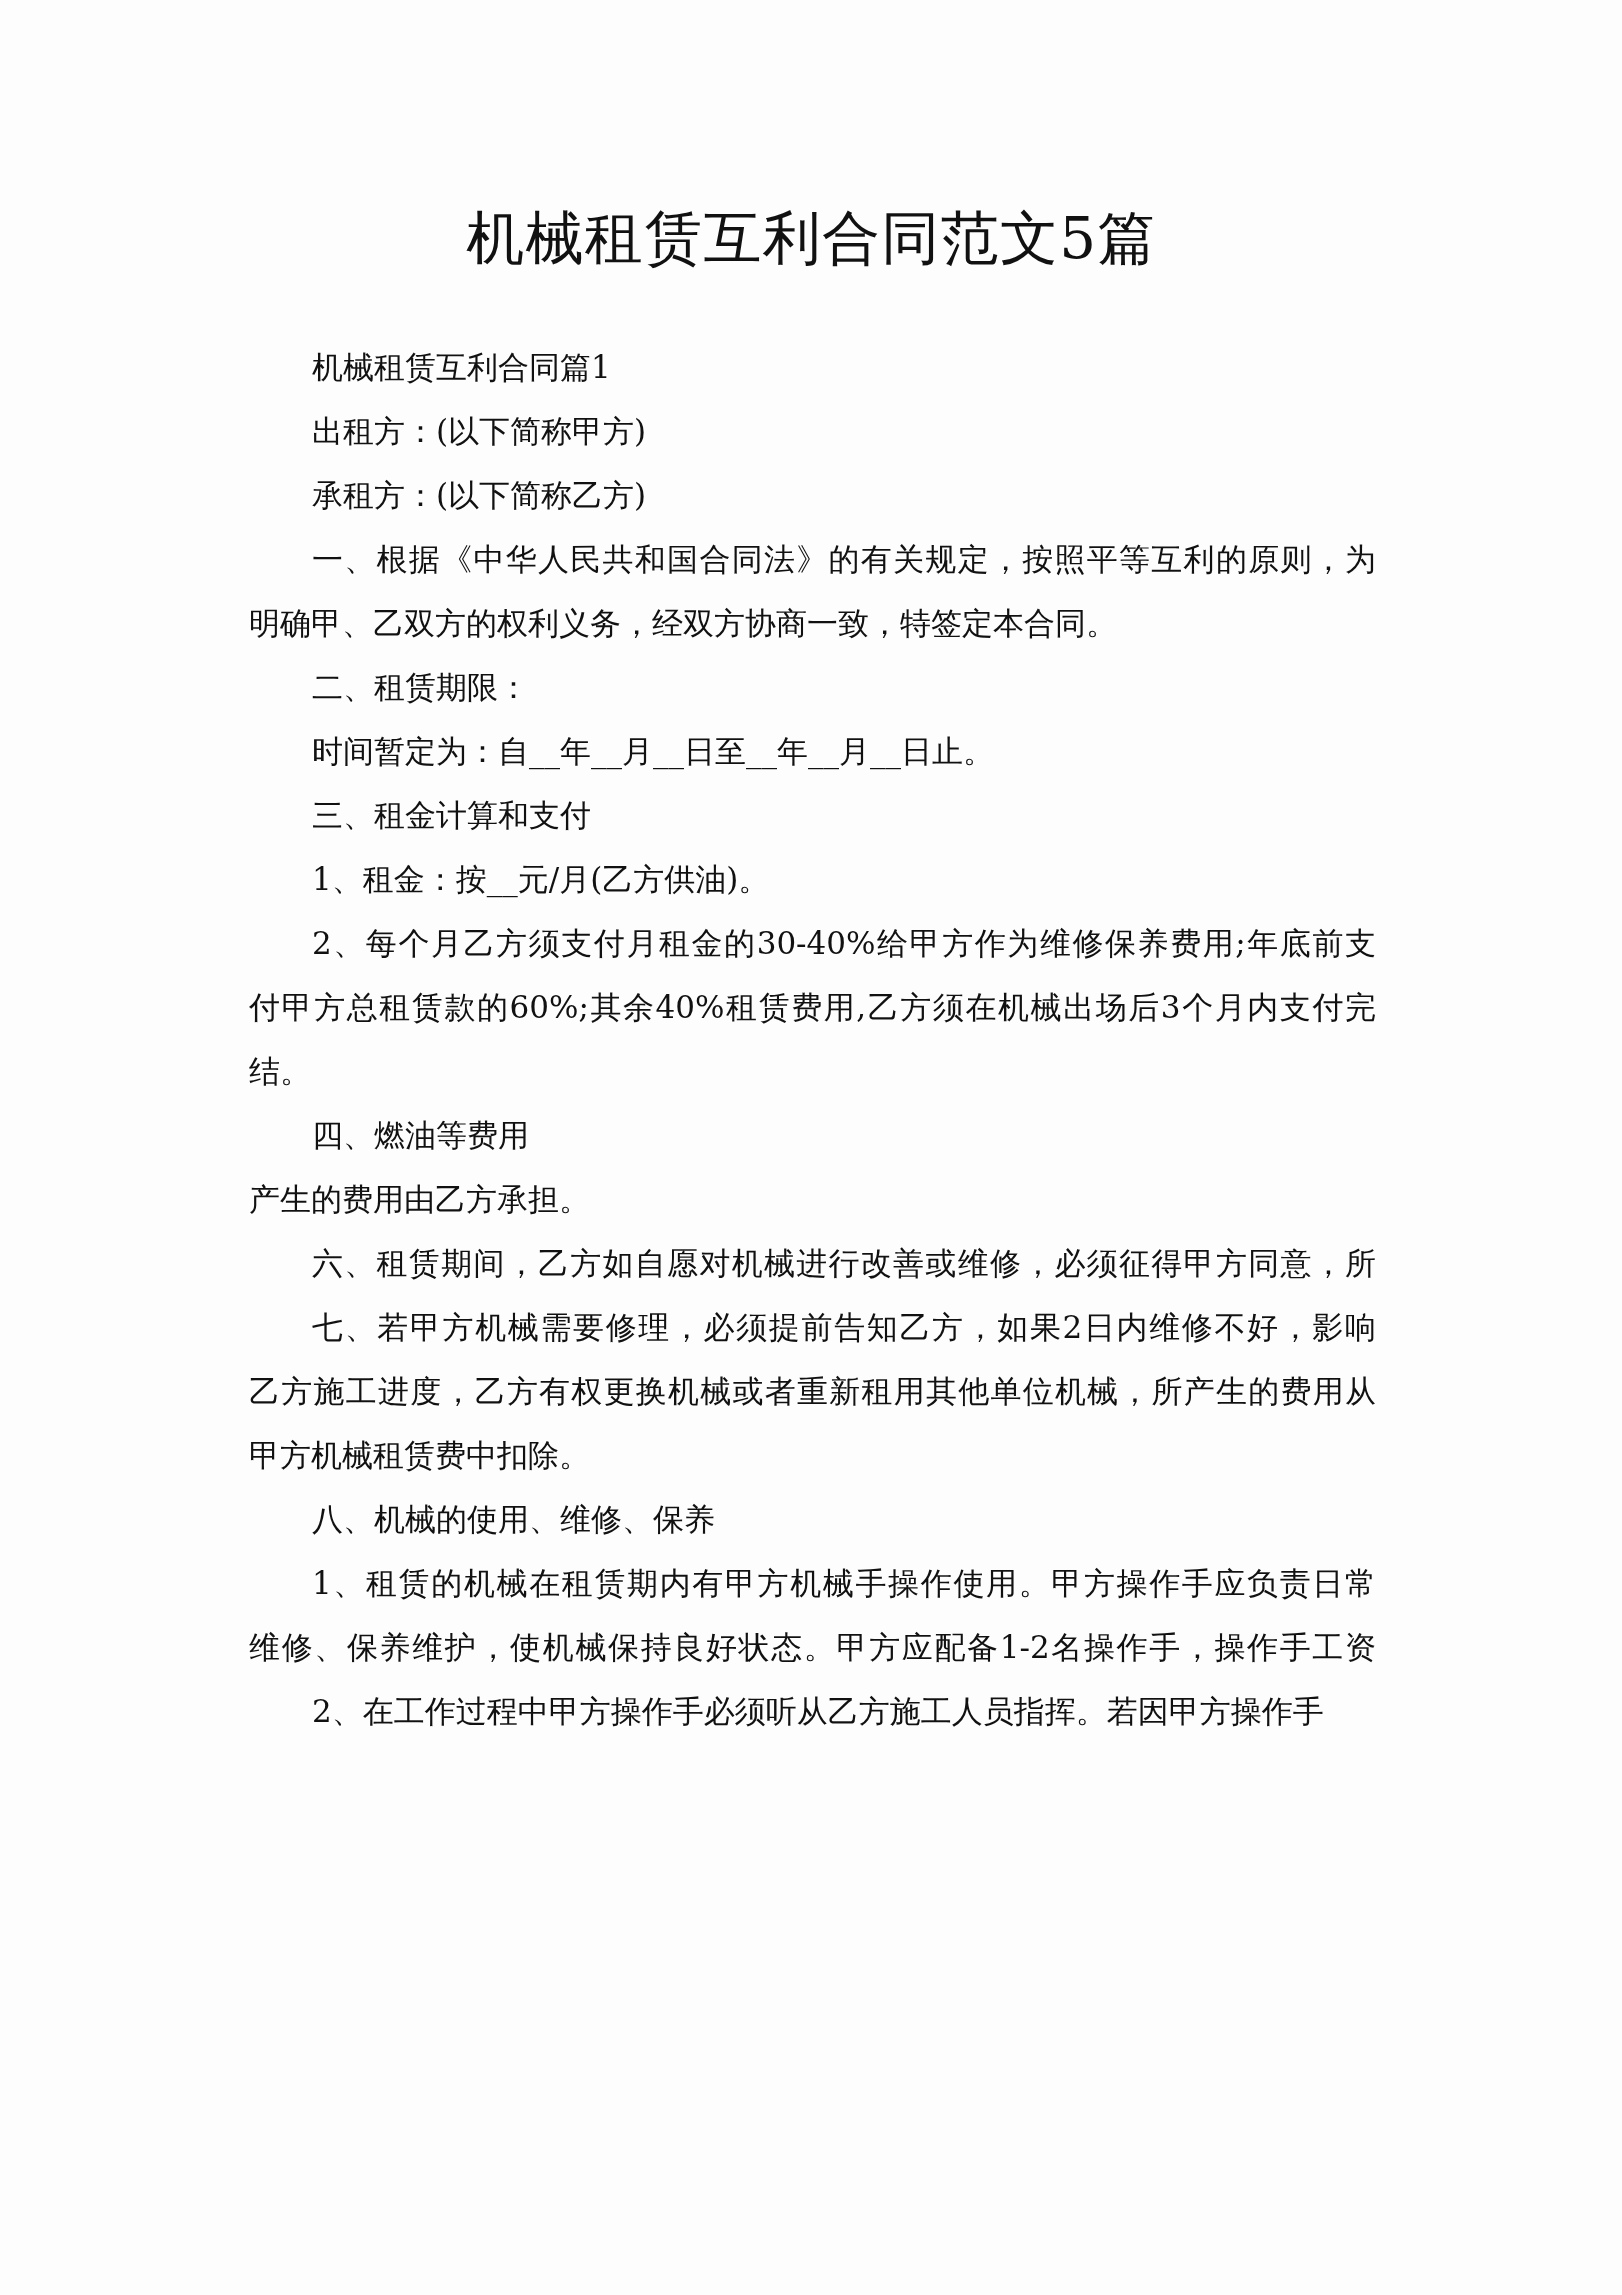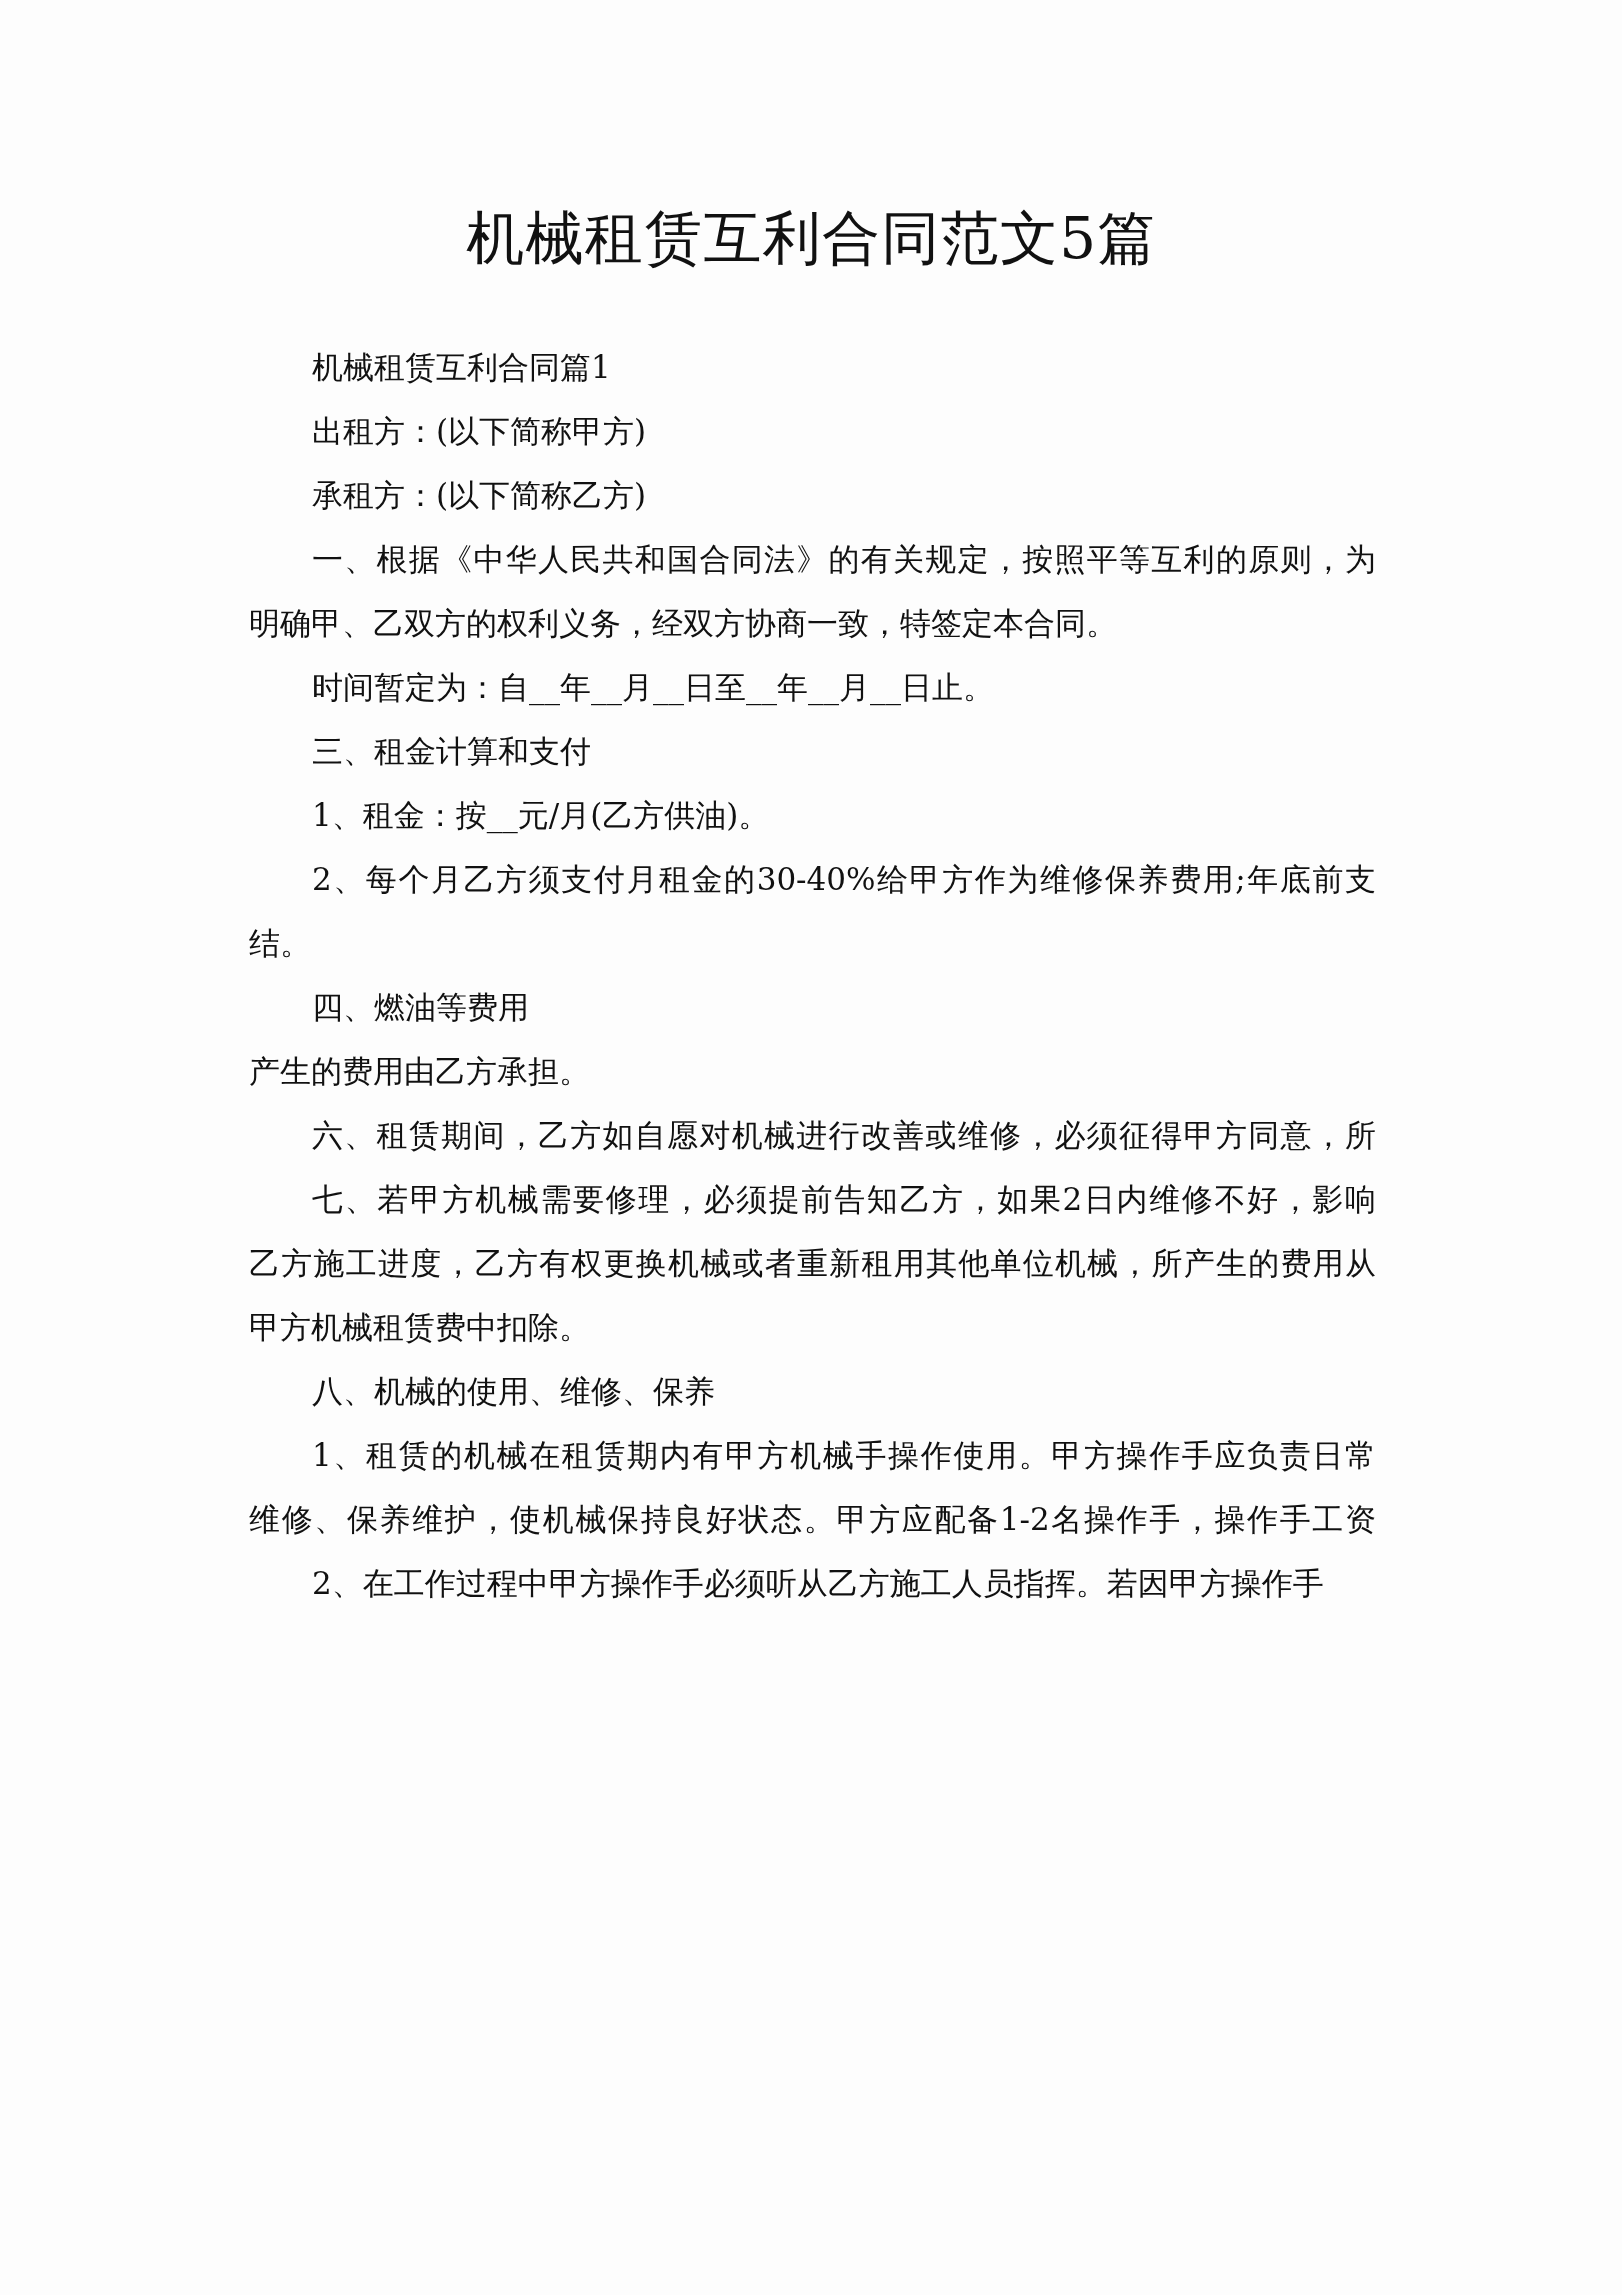--- a/index.html
+++ b/index.html
@@ -39,30 +39,34 @@
       <span class="line indent">出租方：(以下简称甲方)</span>
     </div>
     <div>
       <span class="line indent">承租方：(以下简称乙方)</span>
     </div>
     <div>
       <span class="line indent full">一、根据《中华人民共和国合同法》的有关规定，按照平等互利的原则，为</span>
       <span class="line">明确甲、乙双方的权利义务，经双方协商一致，特签定本合同。</span>
     </div>
     <div>
+      <span class="line indent">二、租赁期限：</span>
+    </div>
+    <div>
       <span class="line indent">时间暂定为：自__年__月__日至__年__月__日止。</span>
     </div>
     <div>
       <span class="line indent">三、租金计算和支付</span>
     </div>
     <div>
       <span class="line indent">1、租金：按__元/月(乙方供油)。</span>
     </div>
     <div>
       <span class="line indent full">2、每个月乙方须支付月租金的30-40%给甲方作为维修保养费用;年底前支</span>
+      <span class="line full">付甲方总租赁款的60%;其余40%租赁费用,乙方须在机械出场后3个月内支付完</span>
       <span class="line">结。</span>
     </div>
     <div>
       <span class="line indent">四、燃油等费用</span>
     </div>
     <div>
       <span class="line">产生的费用由乙方承担。</span>
       <span class="line indent full">六、租赁期间，乙方如自愿对机械进行改善或维修，必须征得甲方同意，所</span>
     </div>
     <div>

